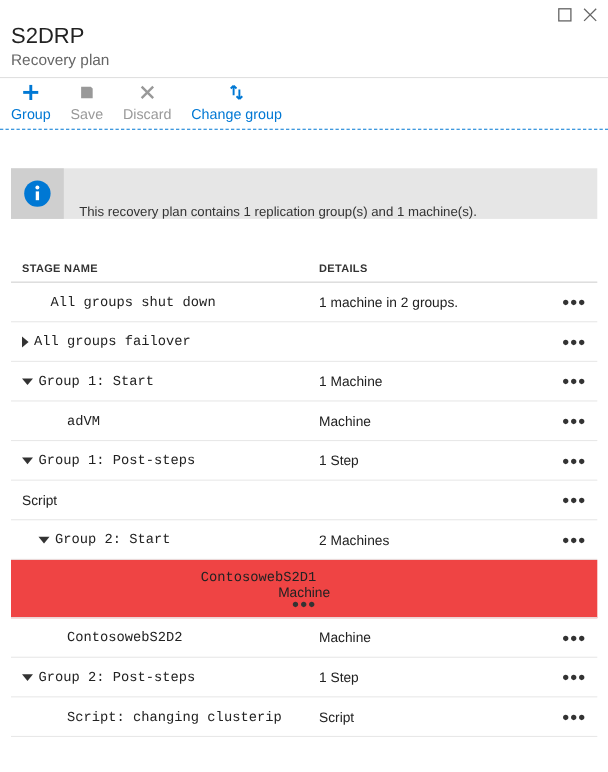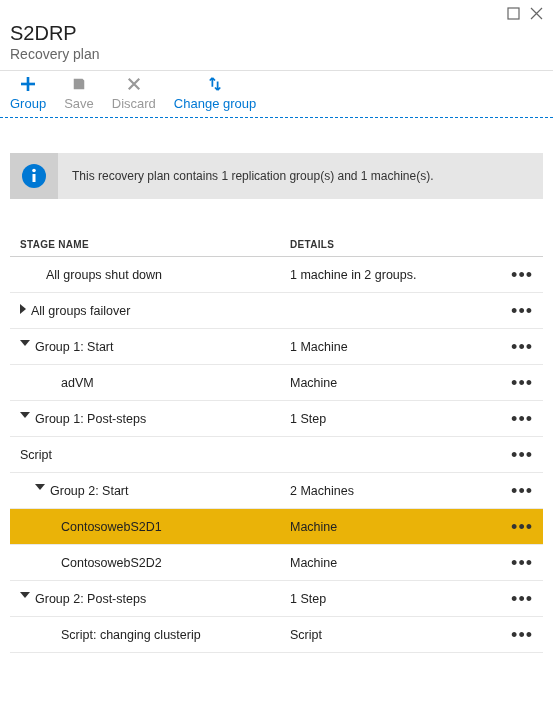--- a/index.html
+++ b/index.html
@@ -52,21 +52,21 @@
     .toolbar-item svg { width: 14px; height: 14px; }
     .toolbar-item.primary { color: #0078d4; }
     .toolbar-item.primary svg path,
     .toolbar-item.primary svg rect { fill: #0078d4; }
     .toolbar-item.disabled { color: #999; }
     .toolbar-item.disabled svg path { fill: #999; }
 
     .info-banner {
       margin: 35px 10px 0 10px;
       display: flex;
-      align-items: center;
+      align-items: flex-end;
       background: #e6e6e6;
       padding: 0;
       min-height: 46px;
     }
     .info-banner .icon-box {
       width: 48px;
       height: 46px;
       background: #cfcfcf;
       display: flex;
       align-items: center;
@@ -95,26 +95,28 @@
     .th.name { width: 270px; }
     .th.details { flex: 1; }
 
     .row {
       display: flex;
       align-items: center;
       padding: 9px 10px;
       border-bottom: 1px solid #e8e8e8;
       min-height: 36px;
     }
-    .row.selected { background: #eab308; }
+    .row.selected { background: #ef4444; flex-direction: column; }
     .row .name-cell {
       width: 270px;
       display: flex;
+      align-items: center;
       font-size: 12.5px;
       color: #222;
+      font-family: Liberation Mono, monospace;
     }
     .row .details-cell {
       flex: 1;
       font-size: 12.5px;
       color: #222;
     }
     .row .dots {
       color: #333;
       font-size: 18px;
       letter-spacing: 1px;

